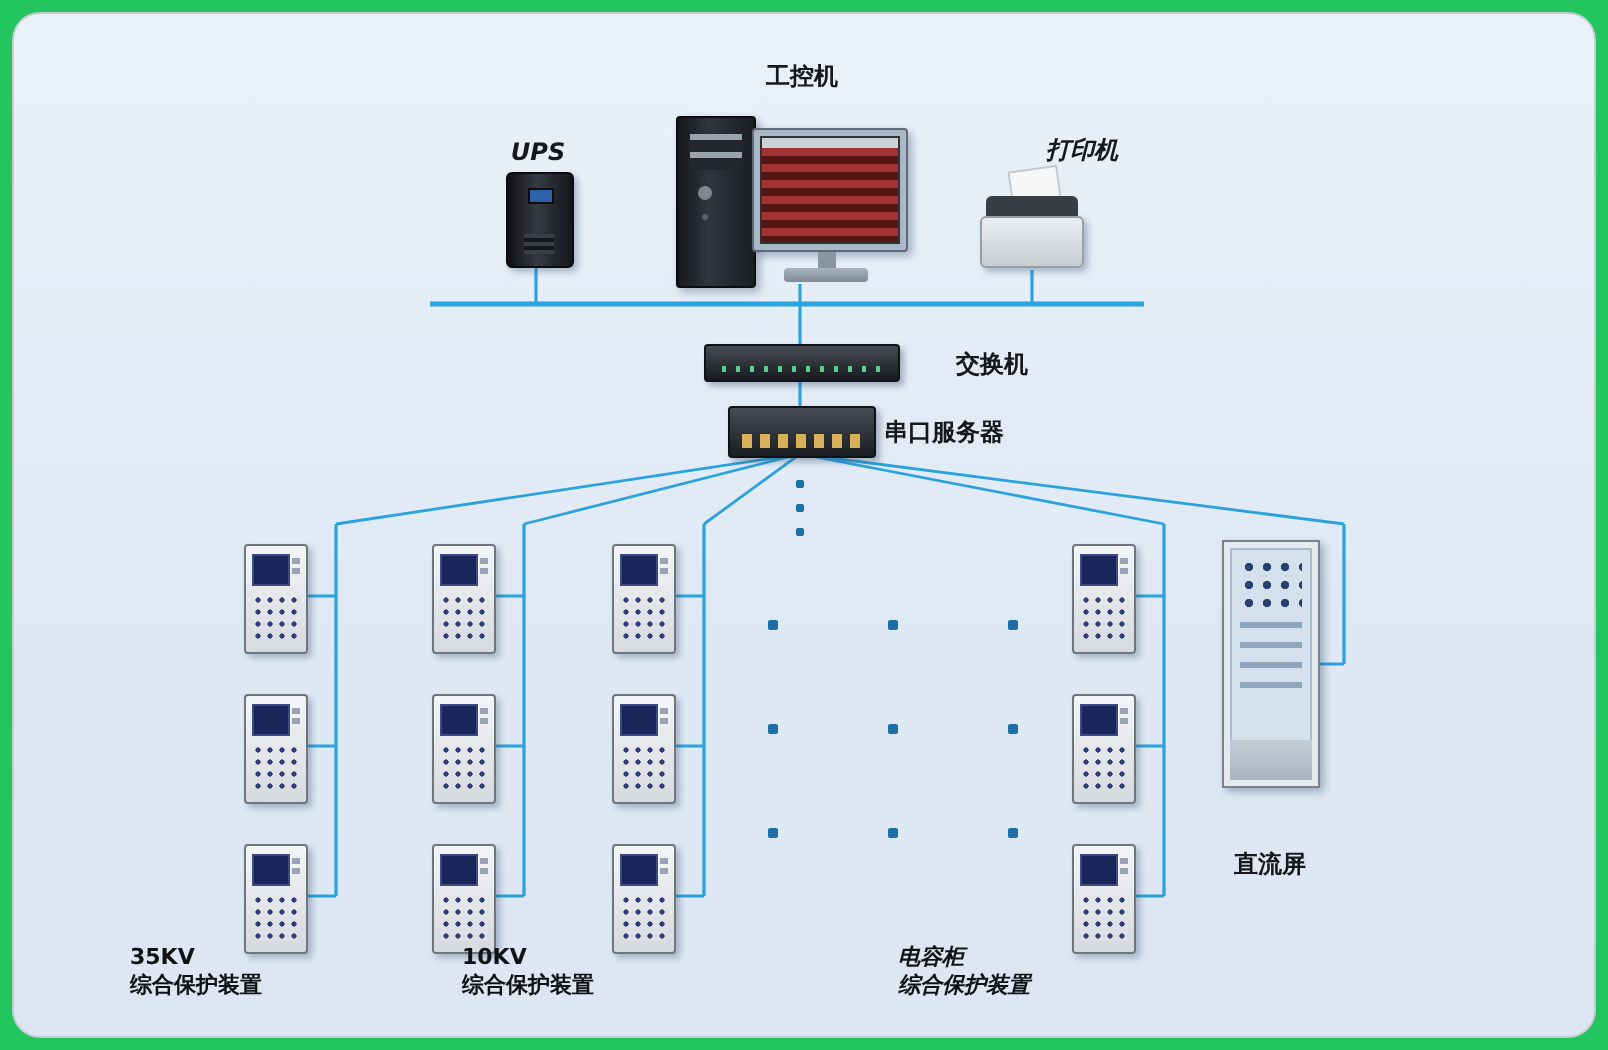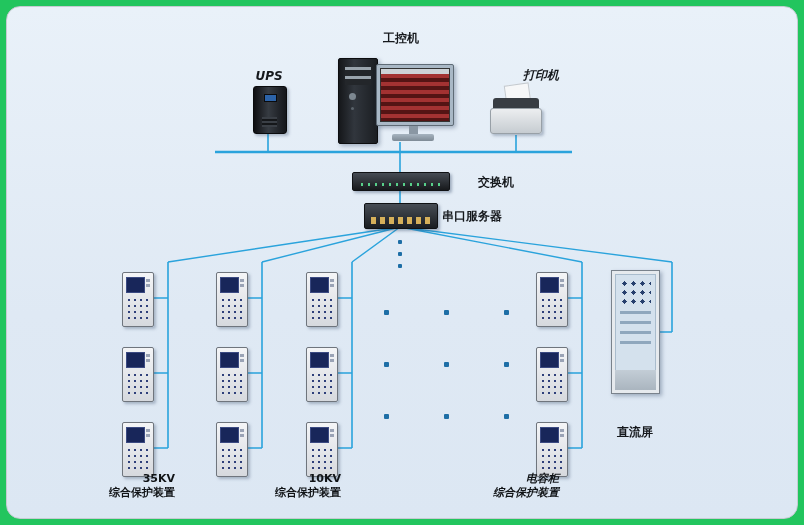--- a/index.html
+++ b/index.html
@@ -3,21 +3,21 @@
 <meta charset="utf-8">
 <style>
   html,body{margin:0;padding:0;background:#fff;}
   .stage{position:relative;width:804px;height:525px;background:#22c55e;font-family:"DejaVu Sans",sans-serif;overflow:hidden;}
   .panel{position:absolute;inset:6px;background:linear-gradient(180deg,#e9f1f9 0%,#dfe9f4 60%,#dce7f3 100%);
          border:1px solid #c6cbd2;border-radius:14px;}
   svg.lines{position:absolute;left:0;top:0;}
 
   .lbl{position:absolute;font-weight:bold;font-size:12px;color:#15181c;white-space:nowrap;}
   .ctr{text-align:center;}
-  .grp{position:absolute;width:110px;text-align:right;font-weight:bold;font-size:11px;line-height:14px;color:#101316;}
+  .grp{position:absolute;width:110px;text-align:left;font-weight:bold;font-size:11px;line-height:14px;color:#101316;}
 
   
   .relay{position:absolute;width:30px;height:53px;background:linear-gradient(180deg,#f4f5f7,#d6d9de);
          border:1px solid #6f757d;border-radius:2px;box-shadow:2px 2px 3px rgba(60,80,110,.35);}
   .relay::before{content:"";position:absolute;left:3px;top:4px;width:17px;height:14px;background:#18265a;border:1px solid #3b4a82;}
   .relay::after{content:"";position:absolute;left:3px;top:24px;width:24px;height:24px;
          background-image:radial-gradient(circle,#2e3f7a 1.2px,transparent 1.4px);background-size:6px 6px;}
   .relay i{position:absolute;right:3px;top:6px;width:4px;height:10px;
          background:repeating-linear-gradient(180deg,#9aa3b5 0 3px,transparent 3px 5px);}
 

